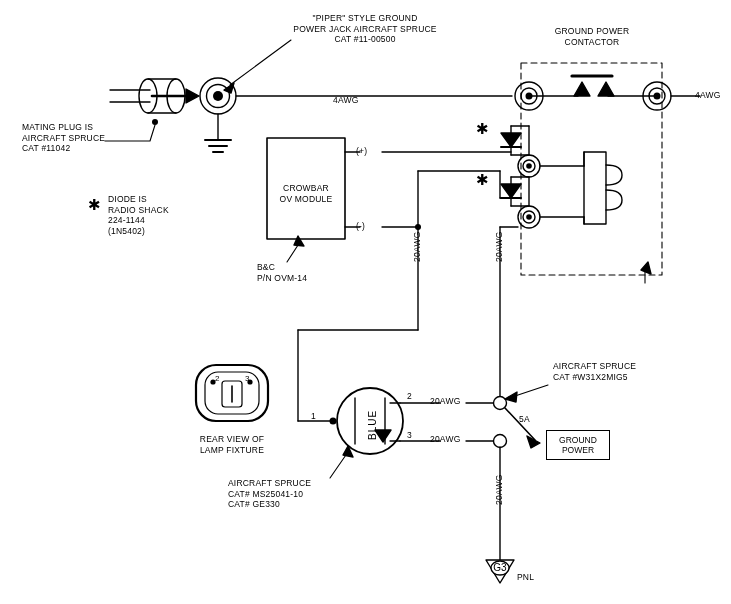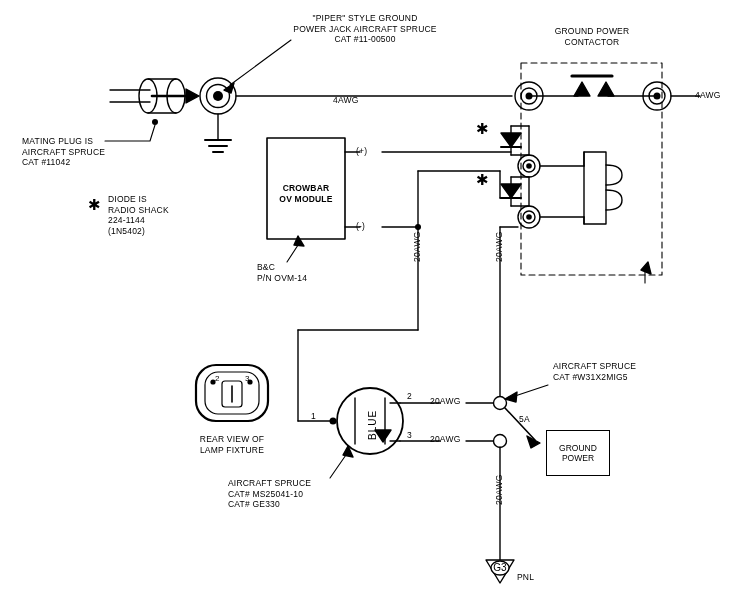--- a/index.html
+++ b/index.html
@@ -42,21 +42,21 @@
     line-height: 15px;
     font-family: "DejaVu Sans", sans-serif;
     color: #000;
   }
   .boxlbl {
     position: absolute;
     border: 1.6px solid #000;
     font-size: 8.5px;
     line-height: 10px;
     text-align: center;
-    padding: 12px 6px;
+    padding: 4px 6px;
     background: #fff;
     white-space: pre;
   }
 </style>
 </head>
 <body>
 
 <div id="sheet">
 
   <svg width="731" height="604" viewBox="0 0 731 604">
@@ -227,34 +227,34 @@
     </g>
   </svg>
 
   <div class="lbl c" style="left:365px; top:13px;">"PIPER" STYLE GROUND
 POWER JACK AIRCRAFT SPRUCE
 CAT #11-00500</div>
 
   <div class="lbl c" style="left:592px; top:26px;">GROUND POWER
 CONTACTOR</div>
 
-  <div class="lbl" style="left:22px; top:136px;">MATING PLUG IS
+  <div class="lbl" style="left:22px; top:122px;">MATING PLUG IS
 AIRCRAFT SPRUCE
 CAT #11042</div>
 
   <div class="star" style="left:88px; top:198px;">✱</div>
   <div class="lbl" style="left:108px; top:194px;">DIODE IS
 RADIO SHACK
 224-1144
 (1N5402)</div>
 
   <div class="star" style="left:476px; top:122px;">✱</div>
   <div class="star" style="left:476px; top:173px;">✱</div>
 
-  <div class="lbl c" style="left:306px; top:183px;font-weight:bold;">CROWBAR
+  <div class="lbl c" style="left:306px; top:183px;">CROWBAR
 OV MODULE</div>
 
   <div class="lbl" style="left:356px; top:146px;">(+)</div>
   <div class="lbl" style="left:356px; top:221px;">(-)</div>
 
   <div class="lbl" style="left:257px; top:262px;">B&amp;C
 P/N OVM-14</div>
 
   <div class="lbl" style="left:333px; top:95px;">4AWG</div>
   <div class="lbl" style="left:695px; top:90px;">4AWG</div>

